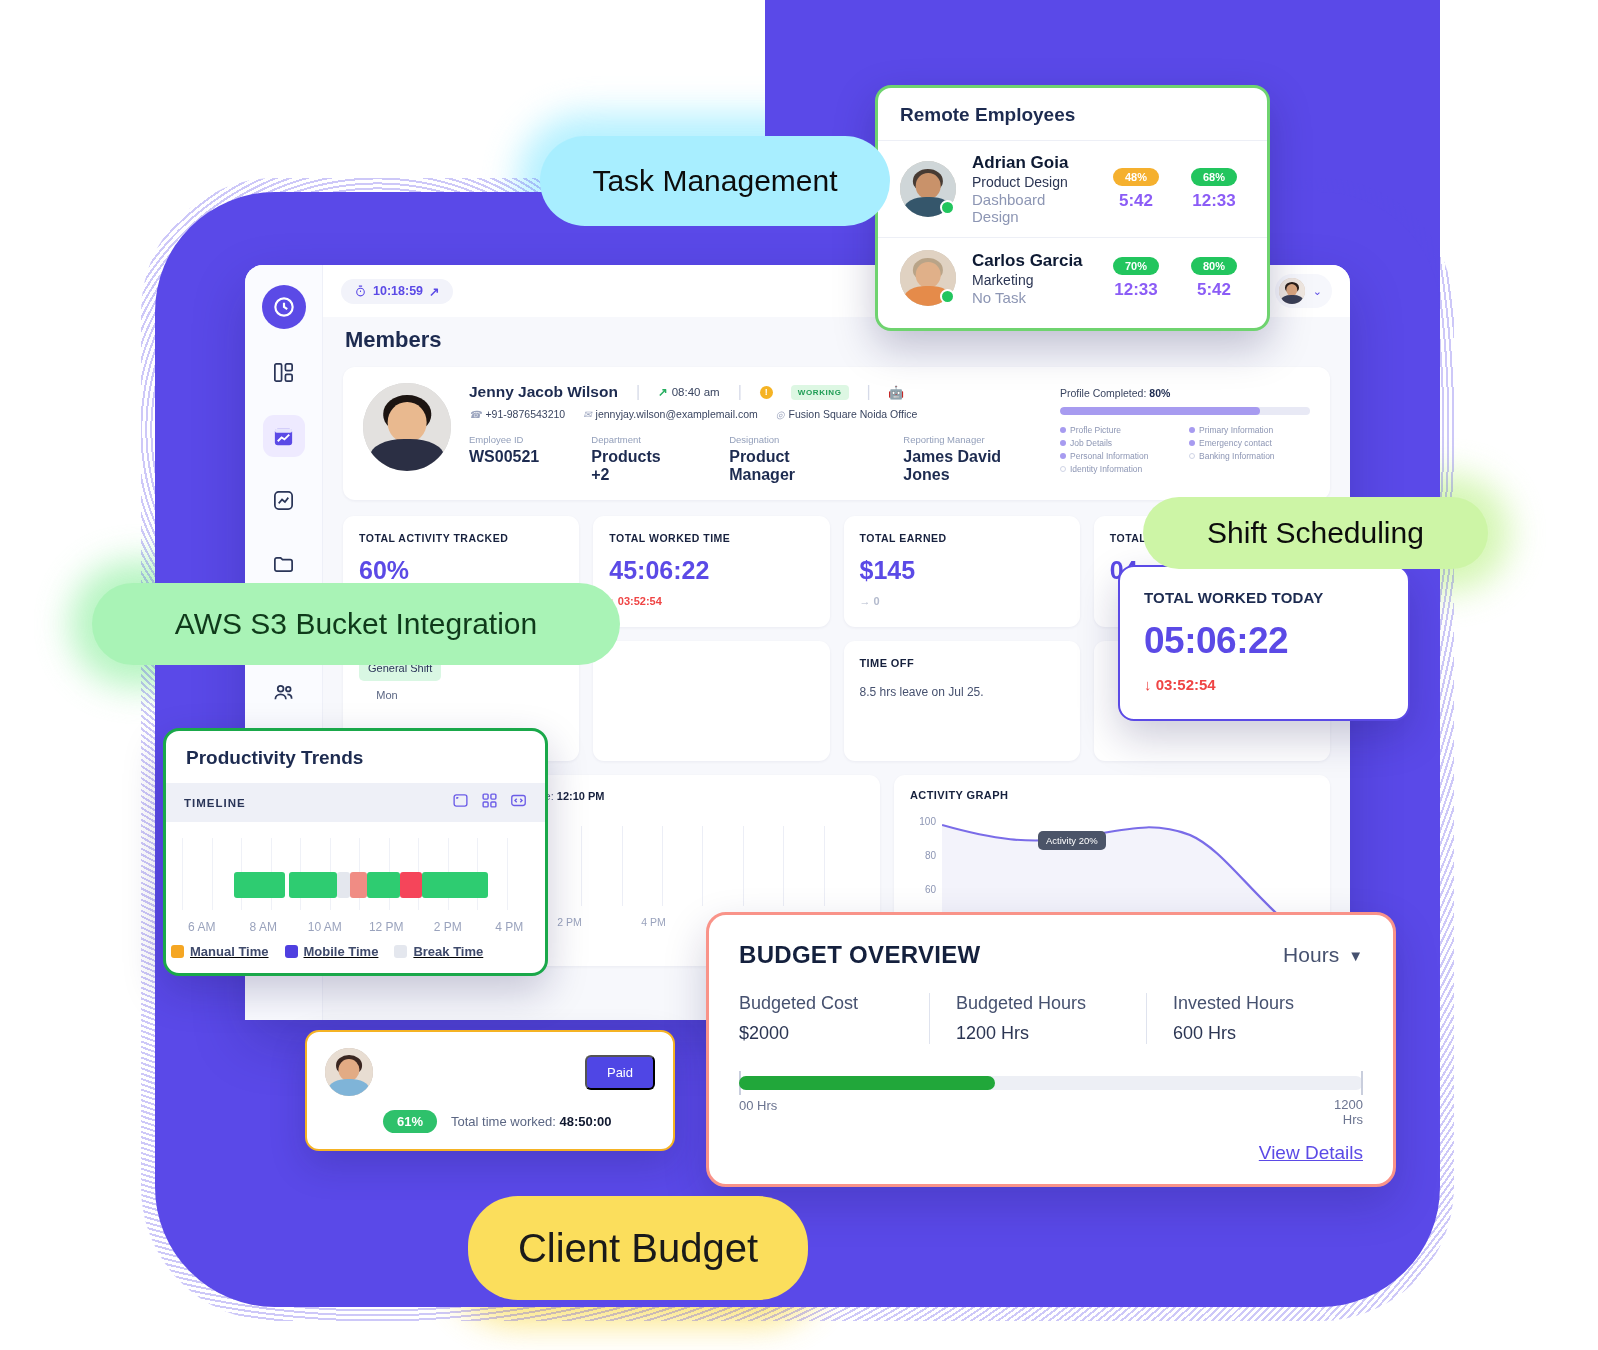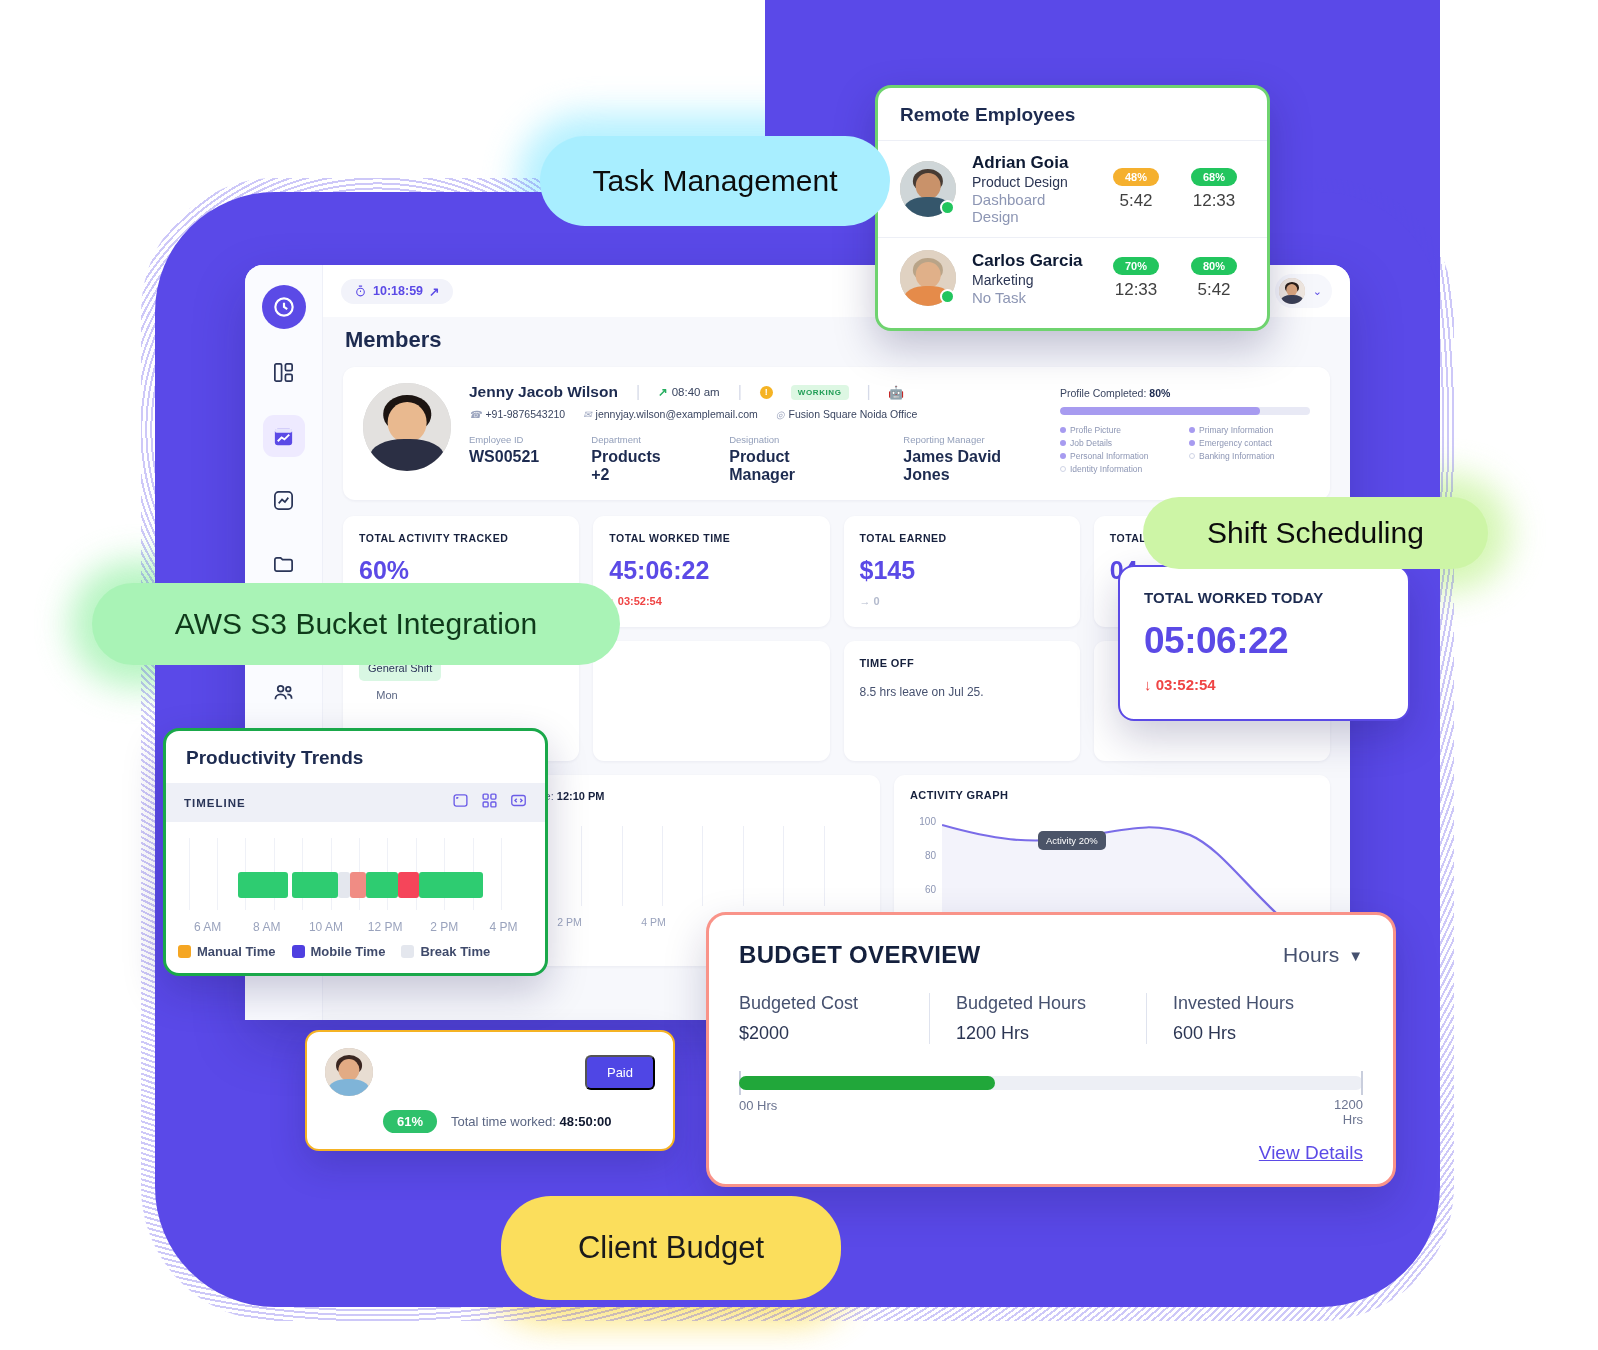--- a/index.html
+++ b/index.html
@@ -170,36 +170,36 @@
     background:#22c55e;border:2.5px solid #fff;}
   .re-info{flex:1;min-width:0;}
   .re-name{font-size:17px;font-weight:700;color:#0e1a33;}
   .re-dept{font-size:14px;color:#2b3553;margin-top:1px;}
   .re-task{font-size:15px;color:#8d96b4;margin-top:1px;}
   .re-stat{text-align:center;width:62px;}
   .re-pct{display:inline-block;color:#fff;font-size:11px;font-weight:700;border-radius:11px;
     padding:3px 12px;}
   .re-pct.orange{background:#f5b02e;}
   .re-pct.green{background:#22c55e;}
-  .re-time{font-size:17px;font-weight:400;color:#404040;margin-top:5px;}
+  .re-time{font-size:17px;font-weight:700;color:#8b5cf6;margin-top:5px;}
 
   .fc-shift{left:1118px;top:565px;width:292px;padding:22px 24px 26px;border:2.5px solid #5b4ae6;
     box-shadow:0 16px 40px rgba(25,20,80,.22);}
   .fc-shift .t{font-size:15px;font-weight:700;color:#1d2b50;letter-spacing:.2px;}
   .fc-shift .v{font-size:37px;font-weight:700;color:#5b4ae6;margin-top:14px;letter-spacing:-.5px;}
   .fc-shift .d{font-size:15px;font-weight:700;color:#ef4444;margin-top:14px;}
 
   .fc-prod{left:163px;top:728px;width:385px;border:3px solid #1aa84a;overflow:hidden;
     box-shadow:0 16px 40px rgba(25,20,80,.22);}
   .fc-prod h3{font-size:19px;font-weight:700;color:#1d2b50;padding:16px 20px 14px;}
   .fc-prod .tlbar{display:flex;align-items:center;background:#eef0f7;padding:9px 18px;}
   .fc-prod .tlbar .lab{font-size:11.5px;font-weight:700;letter-spacing:1px;color:#2a3558;}
   .fc-prod .tlbar .tools{margin-left:auto;display:flex;gap:12px;color:#6b5ce7;}
   .fc-prod .tlbar svg{width:17px;height:17px;}
-  .fc-prod .body{padding:14px 12px 14px;}
+  .fc-prod .body{padding:14px 5px 14px;text-decoration:underline;}
   .pt-plot{position:relative;height:98px;}
   .pt-plot i.g{position:absolute;top:2px;bottom:24px;width:1px;background:#eff1f7;}
   .pt-bar{position:absolute;top:36px;height:26px;border-radius:3px;}
   .pt-axis{position:absolute;left:0;right:0;bottom:0;display:flex;}
   .pt-axis span{flex:1;text-align:center;font-size:12px;color:#9aa3bd;}
   .pt-legend{display:flex;gap:16px;margin-top:10px;font-size:13px;font-weight:700;color:#3f4a6b;align-items:center;}
   .pt-legend span{display:flex;align-items:center;gap:6px;}
   .pt-legend .lg{width:13px;height:13px;border-radius:3px;}
 
   .fc-budget{left:706px;top:912px;width:690px;padding:26px 30px 20px;border:3px solid #f99389;
@@ -236,21 +236,21 @@
   
   .pill{position:absolute;border-radius:50px;display:flex;align-items:center;justify-content:center;
     font-weight:400;white-space:nowrap;}
   .pill .glow{position:absolute;inset:-22px;border-radius:70px;z-index:-1;filter:blur(17px);opacity:.85;}
   .pill-task{left:540px;top:136px;width:350px;height:90px;background:#a8eeff;font-size:30px;color:#0c0c0c;}
   .pill-task .glow{background:#a8eeff;}
   .pill-shift{left:1143px;top:497px;width:345px;height:72px;background:#cdf5a6;font-size:30px;color:#0c0c0c;}
   .pill-shift .glow{background:#cdf5a6;}
   .pill-aws{left:92px;top:583px;width:528px;height:82px;background:#a9f3b6;font-size:30px;color:#0f3a1a;}
   .pill-aws .glow{background:#a9f3b6;}
-  .pill-client{left:501px;top:1196px;width:340px;height:104px;background:#fbde5c;font-size:31px;color:#1a1a1a;}
+  .pill-client{left:468px;top:1196px;width:340px;height:104px;background:#fbde5c;font-size:40px;color:#1a1a1a;}
   .pill-client .glow{background:#fbde5c;}
 
   
   .face{width:100%;height:100%;position:relative;}
   .face .bg{position:absolute;inset:0;}
   .face .head{position:absolute;left:50%;top:22%;width:44%;height:46%;border-radius:50%;transform:translateX(-50%);}
   .face .hair{position:absolute;left:50%;top:14%;width:54%;height:42%;border-radius:50% 50% 45% 45%;transform:translateX(-50%);}
   .face .body{position:absolute;left:50%;bottom:-6%;width:84%;height:42%;border-radius:46% 46% 0 0;transform:translateX(-50%);}
 </style>
 </head>

